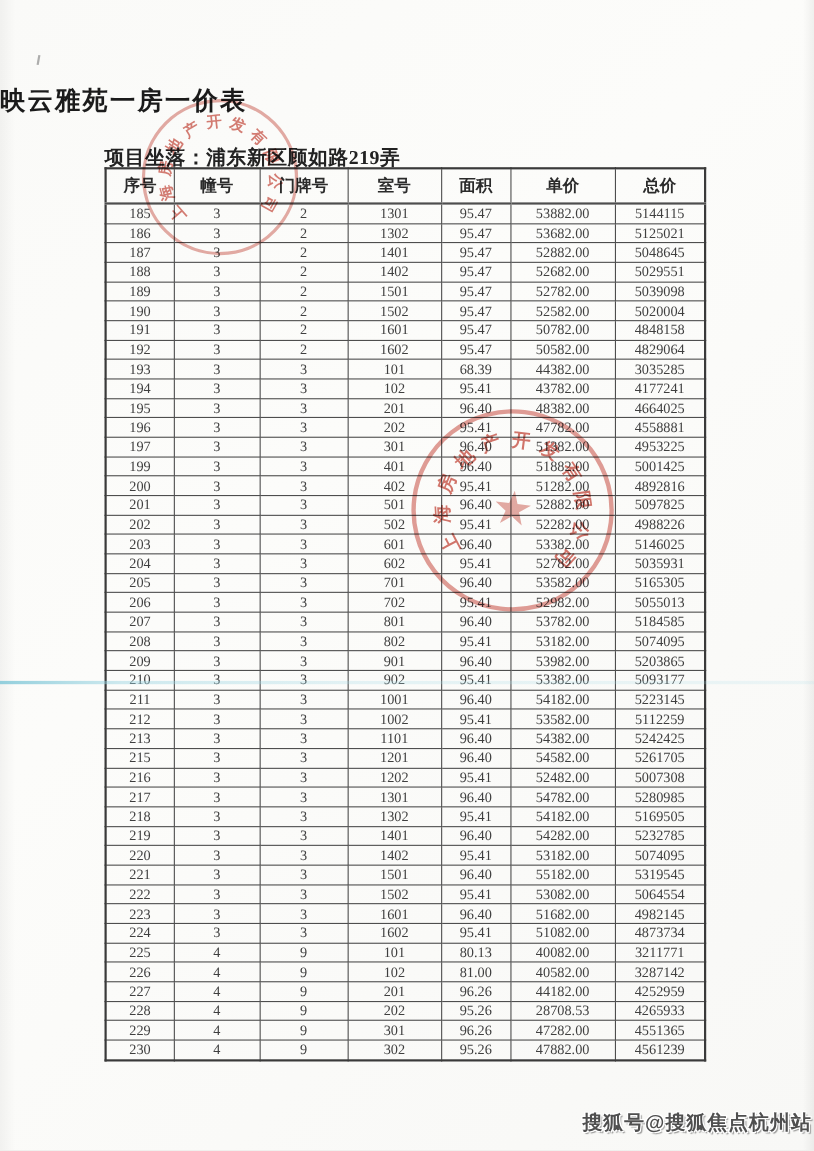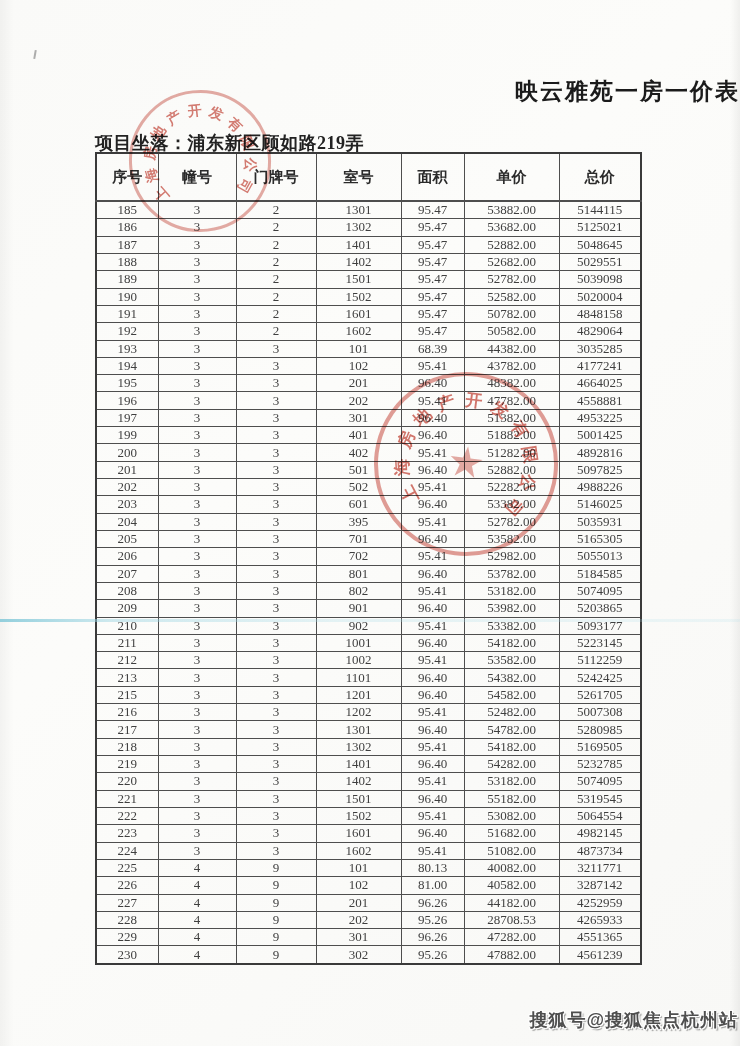--- a/index.html
+++ b/index.html
@@ -9,38 +9,38 @@
     overflow:hidden;
     font-family:"Liberation Serif","DejaVu Serif",serif;
   }
   .edge-shade{position:absolute;top:0;right:0;width:10px;height:100%;
     background:linear-gradient(to right,rgba(0,0,0,0),rgba(0,0,0,0.05));}
   .left-shade{position:absolute;top:0;left:0;width:14px;height:100%;
     background:linear-gradient(to right,rgba(0,0,0,0.04),rgba(0,0,0,0));}
   .scan-tick{position:absolute;left:34px;top:50px;width:2px;height:9px;
     background:rgba(110,110,110,0.55);transform:rotate(10deg);}
   .title{
-    position:absolute;top:76px;left:0;width:740px;margin:0;text-align:right;
+    position:absolute;top:76px;left:0;width:740px;margin:0;text-align:left;
     font-size:23px;font-weight:bold;color:#1b1b1b;letter-spacing:2px;
   }
   .location{
     position:absolute;left:95px;top:131px;font-size:18px;font-weight:bold;color:#222;
     letter-spacing:0.5px;
   }
   table.price{
     position:absolute;left:95px;top:152px;width:545px;height:813px;
     border-collapse:collapse;table-layout:fixed;
     background:transparent;
   }
   table.price th,table.price td{
     border:1px solid #4e4e4e;text-align:center;vertical-align:middle;
     padding:0;overflow:hidden;white-space:nowrap;
   }
   table.price{border:2px solid #3a3a3a;}
-  table.price thead tr{height:48px;}
+  table.price thead tr{height:32px;}
   table.price th{font-size:15px;font-weight:bold;color:#2b2b2b;border-bottom-width:2px;}
   table.price td{font-size:13px;color:#3f3f3f;}
   .blue-line{
     position:absolute;left:0;top:619px;width:740px;height:3px;
     background:linear-gradient(to right,
       rgba(130,200,216,0.85) 0%,rgba(150,210,224,0.45) 15%,
       rgba(165,218,230,0.28) 45%,rgba(170,220,232,0.18) 100%);
     pointer-events:none;
   }
   .stamp{
@@ -267,21 +267,21 @@
           <td>3</td>
           <td>601</td>
           <td>96.40</td>
           <td>53382.00</td>
           <td>5146025</td>
         </tr>
         <tr>
           <td>204</td>
           <td>3</td>
           <td>3</td>
-          <td>395</td>
+          <td>602</td>
           <td>95.41</td>
           <td>52782.00</td>
           <td>5035931</td>
         </tr>
         <tr>
           <td>205</td>
           <td>3</td>
           <td>3</td>
           <td>701</td>
           <td>96.40</td>

